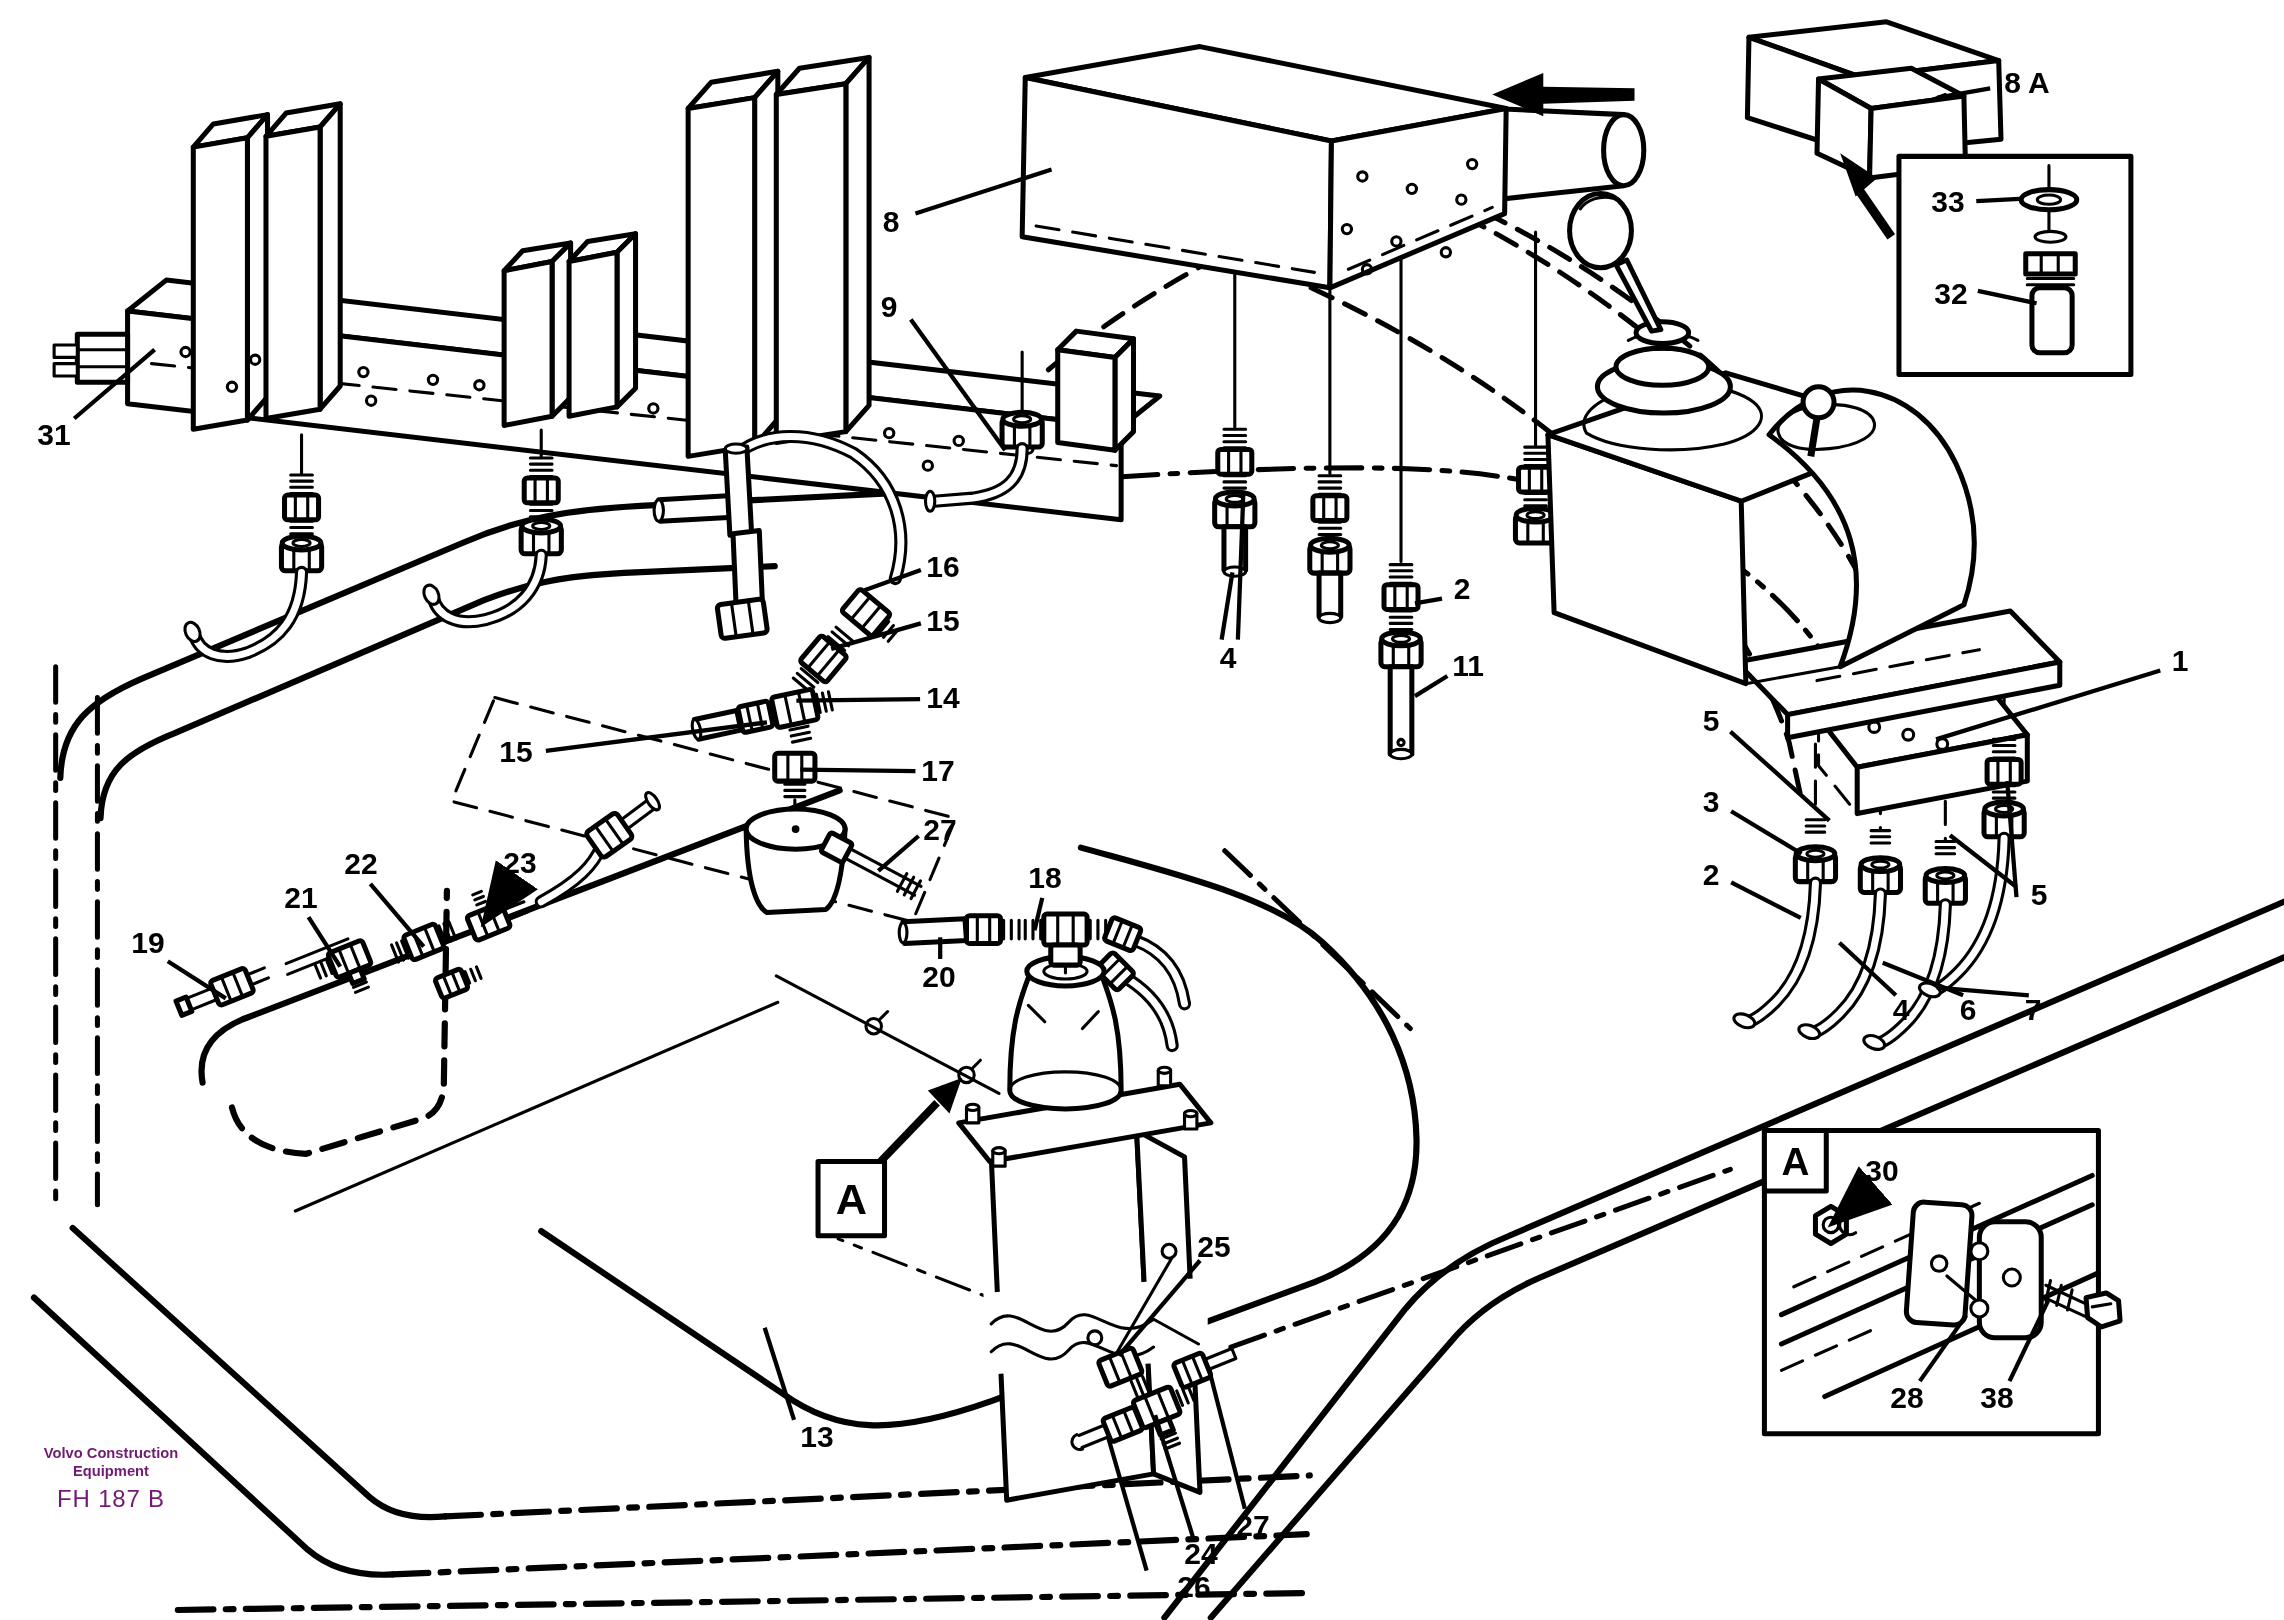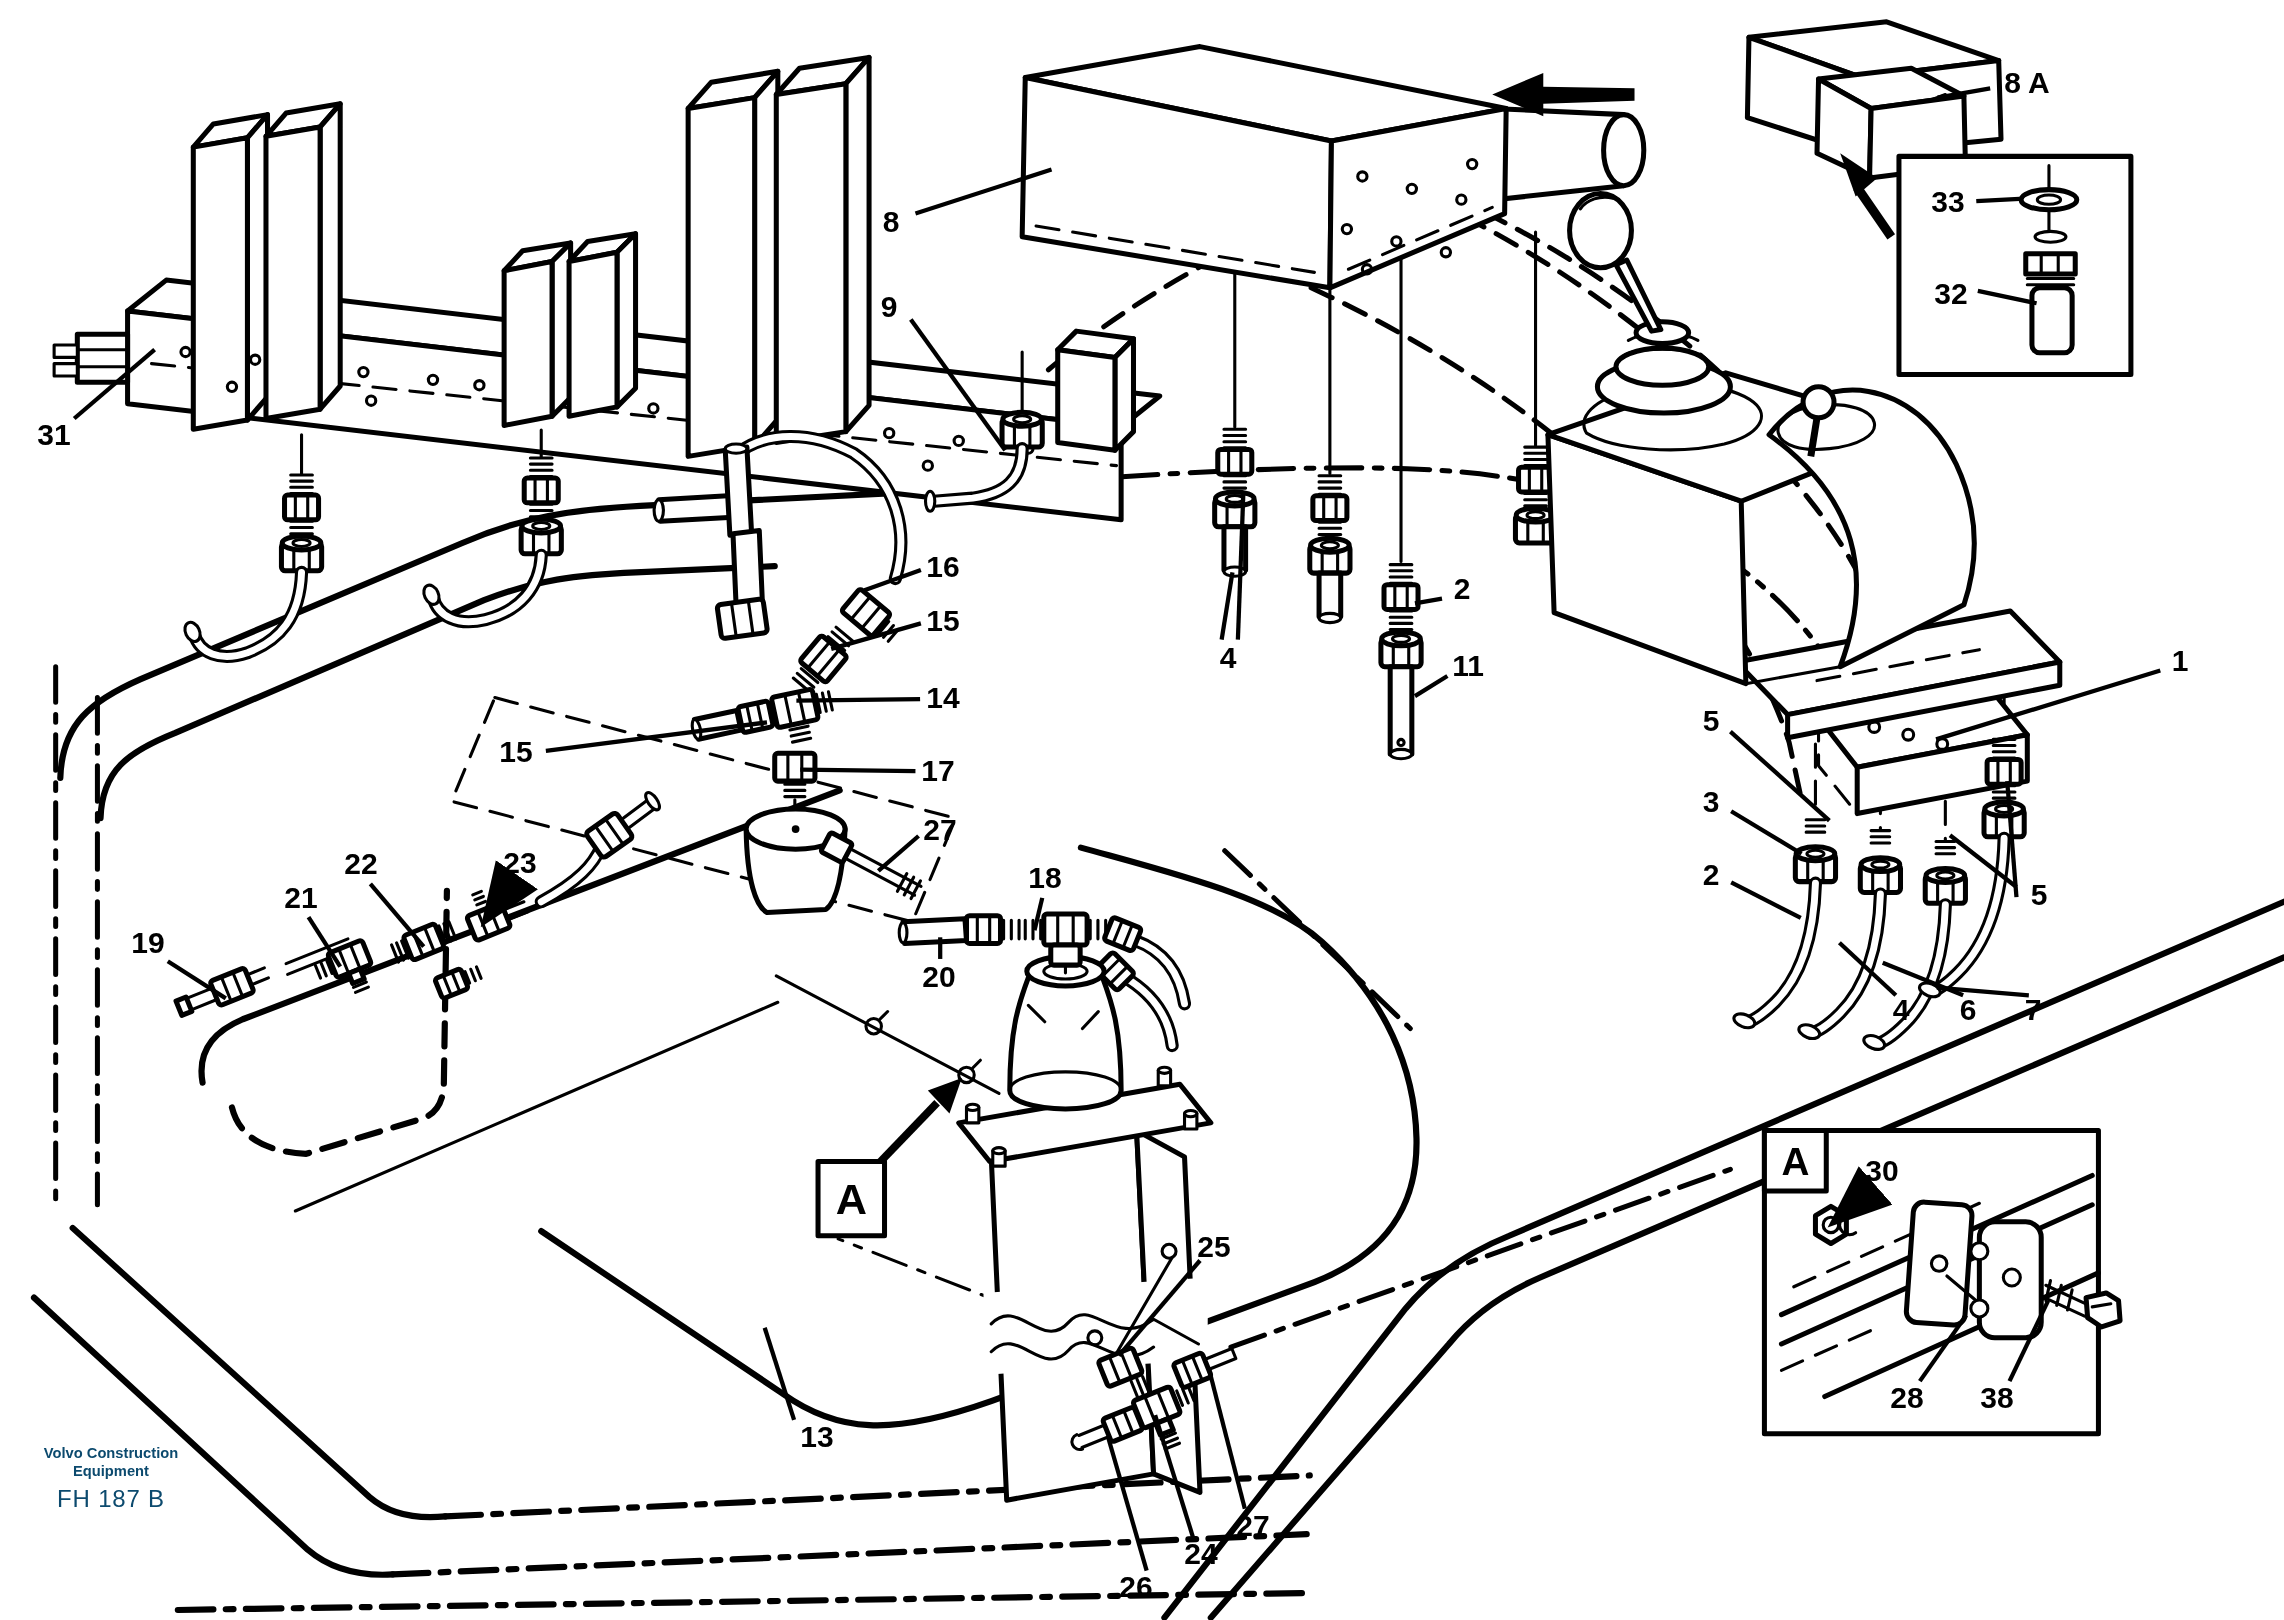--- a/index.html
+++ b/index.html
@@ -12,21 +12,21 @@
   .thin{stroke-width:4;}
   .thk{stroke-width:8;}
   .dd{stroke-dasharray:46 16 10 16;}
   .ds{stroke-dasharray:30 18;}
   .hO{stroke:#000;stroke-width:17;fill:none;stroke-linecap:round;}
   .hI{stroke:#fff;stroke-width:9;fill:none;stroke-linecap:round;}
   .blk{fill:#000;stroke:none;}
   .callout{position:absolute;transform:translate(-50%,-50%);font-size:30px;font-weight:bold;
            color:#000;white-space:nowrap;line-height:1;}
   .svgtxt{font-family:"Liberation Sans","DejaVu Sans",sans-serif;font-weight:bold;fill:#000;}
-  .footer{position:absolute;left:20px;top:1444px;width:182px;text-align:center;color:#0c4a6e;}
+  .footer{position:absolute;left:20px;top:1444px;width:182px;text-align:center;color:#701a75;}
   .footer .b1,.footer .b2{font-size:14.7px;font-weight:bold;line-height:1.25;}
   .footer .code{font-size:24px;font-weight:normal;margin-top:4.6px;letter-spacing:0.8px;}
 </style>
 </head>
 <body>
 
 <div class="canvas">
 
 <svg id="art" width="2284" height="1621" viewBox="0 0 2954 2096">
 <defs>
@@ -618,21 +618,21 @@
       <div class="callout" style="left: 940px; top: 830px;">27</div>
       <div class="callout" style="left: 1045px; top: 878px;">18</div>
       <div class="callout" style="left: 939px; top: 977px;">20</div>
       <div class="callout" style="left: 148px; top: 943px;">19</div>
       <div class="callout" style="left: 301px; top: 898px;">21</div>
       <div class="callout" style="left: 361px; top: 864px;">22</div>
       <div class="callout" style="left: 520px; top: 863px;">23</div>
       <div class="callout" style="left: 793px; top: 1437px; margin-left: 24px;">13</div>
       <div class="callout" style="left: 1214px; top: 1247px;">25</div>
       <div class="callout" style="left: 1201px; top: 1554px;">24</div>
-      <div class="callout" style="left: 1136px; top: 1587px;">26</div>
+      <div class="callout" style="left: 1194px; top: 1587px;">26</div>
       <div class="callout" style="left: 1253px; top: 1526px;">27</div>
       <div class="callout" style="left: 1882px; top: 1171px;">30</div>
       <div class="callout" style="left: 1907px; top: 1398px;">28</div>
       <div class="callout" style="left: 1997px; top: 1398px;">38</div>
     </div>
 
 <div class="footer">
   <div class="b1">Volvo Construction</div>
   <div class="b2">Equipment</div>
   <div class="code">FH 187 B</div>

